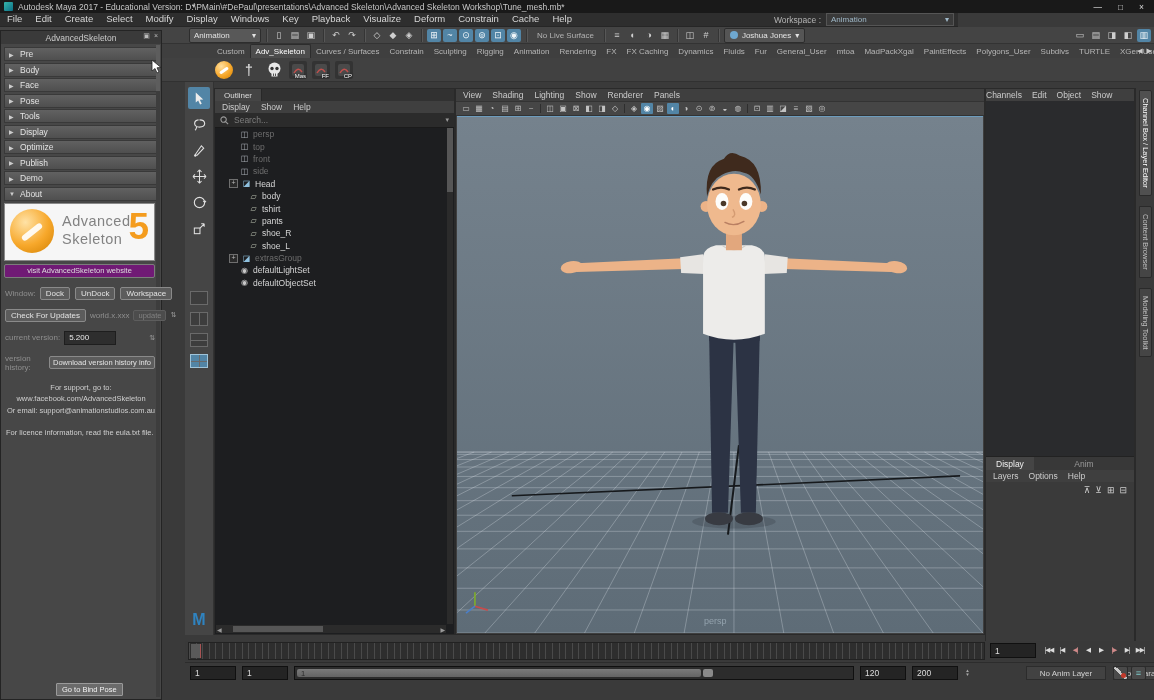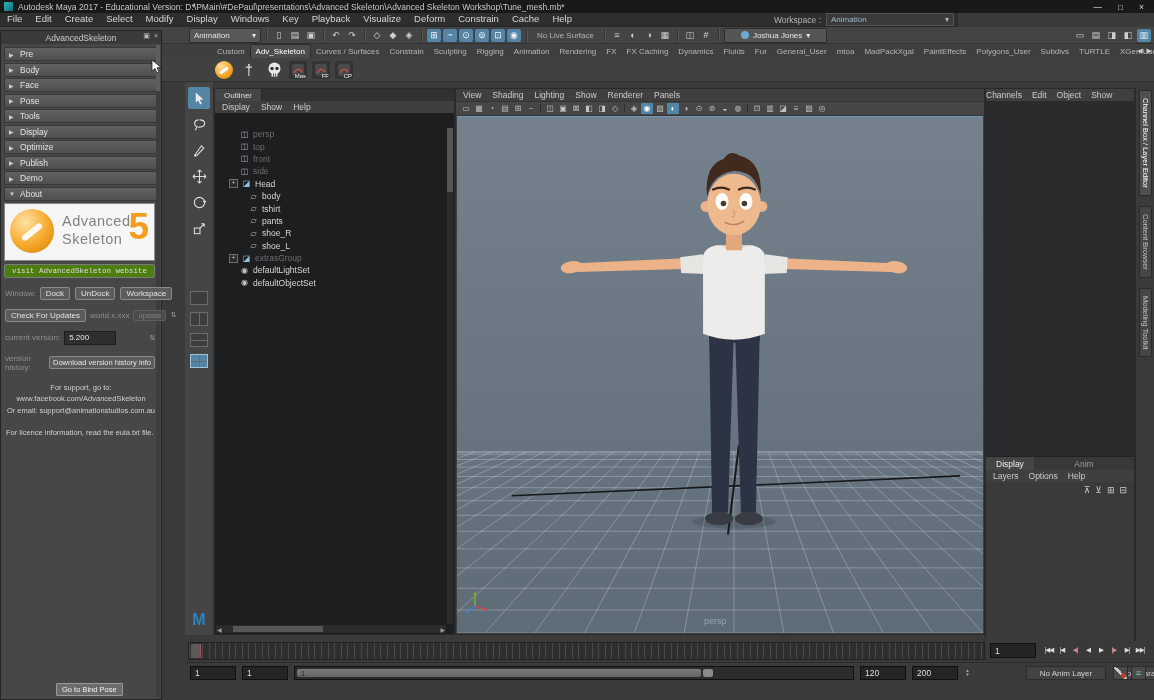--- a/index.html
+++ b/index.html
@@ -24,21 +24,21 @@
   
   #statusline{position:absolute;left:0;top:27px;width:1154px;height:17px;background:#444;border-bottom:1px solid #333;
               display:flex;align-items:center;gap:2px;padding-left:189px;padding-right:3px;box-sizing:border-box;}
   .menuset{width:62px;height:13px;background:#585858;border:1px solid #2d2d2d;border-radius:2px;font-size:8px;
            display:flex;align-items:center;justify-content:space-between;padding:0 4px;color:#e2e2e2;flex:none;}
   .sep{width:1px;height:13px;background:#353535;margin:0 3px;box-shadow:1px 0 0 #575757;flex:none;}
   .sicon{width:14px;height:13px;display:flex;align-items:center;justify-content:center;font-size:9px;color:#cfcfcf;border-radius:2px;flex:none;}
   .sicon.hl{background:#5285a6;color:#f0f6fa;}
   .sl-text{color:#b3b3b3;font-size:8px;margin:0 5px;white-space:nowrap;}
   .user-chip{display:flex;align-items:center;gap:4px;background:#555;border:1px solid #2d2d2d;border-radius:2px;
-             height:13px;padding:0 16px;font-size:8px;color:#e4e4e4;flex:none;}
+             height:13px;padding:0 5px;font-size:8px;color:#e4e4e4;flex:none;}
   .user-dot{width:8px;height:8px;border-radius:50%;background:#6fa8d0;flex:none;}
   #sb-right{margin-left:auto;display:flex;gap:2px;}
 
   
   #shelf-tabs{position:absolute;left:0;top:44px;width:1154px;height:14px;background:#3f3f3f;display:flex;
               align-items:flex-end;padding-left:212px;box-sizing:border-box;font-size:8px;color:#b6b6b6;overflow:hidden;}
   .shelf-ctl{position:absolute;left:192px;top:2px;font-size:7px;color:#bbb;}
   .stab{padding:2px 5px;white-space:nowrap;}
   .stab.active{background:#4d4d4d;color:#fff;border:1px solid #2c2c2c;border-bottom:none;border-radius:2px 2px 0 0;}
   #shelf-arrows{position:absolute;right:2px;top:3px;font-size:7px;color:#ccc;display:flex;gap:4px;}
@@ -165,22 +165,22 @@
   .asec .tri{font-size:6px;color:#ccc;width:6px;}
   #as-scroll{position:absolute;right:1px;top:14px;bottom:2px;width:4px;background:#3d3d3d;}
   #as-scroll .thumb{position:absolute;top:0;left:0;right:0;height:46px;background:#5d5d5d;}
   #as-logo{margin:2px 6px 0 3px;height:56px;background:#f6f6f6;border:1px solid #8a8a8a;position:relative;}
   #logo-circle{position:absolute;left:5px;top:5px;width:44px;height:44px;border-radius:50%;
      background:radial-gradient(circle at 35% 30%,#ffe2a6,#f7a82b 55%,#d07e00);}
   #logo-circle::after{content:"";position:absolute;left:10px;top:20px;width:24px;height:6px;background:rgba(255,255,255,.9);
      border-radius:4px;transform:rotate(-38deg);}
   #logo-text{position:absolute;left:57px;top:8px;font-size:14.5px;color:#828282;line-height:18px;letter-spacing:.5px;}
   #logo-5{position:absolute;right:5px;top:2px;font-size:37px;color:#f49c1e;font-weight:bold;}
-  #as-website{margin:3px 6px 0 3px;height:12px;background:#4d7c0f;border:1px solid #7c7c7c;border-radius:2px;
-     font-size:7.5px;color:#ddd;display:flex;align-items:center;justify-content:center;font-family:Liberation Mono, monospace;}
+  #as-website{margin:3px 6px 0 3px;height:12px;background:#701a75;border:1px solid #7c7c7c;border-radius:2px;
+     font-size:7.5px;color:#ddd;display:flex;align-items:center;justify-content:center;}
   .asrow{margin:9px 6px 0 4px;display:flex;align-items:center;gap:4px;font-size:8px;color:#bbb;position:relative;}
   .asbtn{background:#5c5c5c;border:1px solid #8a8a8a;border-radius:2px;font-size:8px;color:#e3e3e3;padding:1px 5px;white-space:nowrap;}
   .asbtn.small{font-size:7.5px;padding:1px 3px;}
   .dis{color:#8f8f8f;font-size:8px;}
   .chip-dis{background:#4c4c4c;border:1px solid #5d5d5d;color:#818181;font-size:7.5px;padding:0 4px;border-radius:2px;}
   .spin{margin-left:auto;font-size:7px;color:#999;}
   .vfield{background:#2e2e2e;border:1px solid #1e1e1e;color:#e8e8e8;font-size:8px;padding:0 4px;height:12px;
           display:flex;align-items:center;width:42px;box-sizing:content-box;}
   #as-support{margin-top:10px;text-align:center;font-size:7.5px;color:#cfcfcf;line-height:1.55;}
   #as-license{margin:12px 5px 0;font-size:7.5px;color:#cfcfcf;}
@@ -388,20 +388,28 @@
 
   <div id="outliner">
     <div id="outliner-tabstrip">
       <div class="ptab">Outliner</div>
     </div>
     <div id="outliner-menus">
         <span>Display</span>
         <span>Show</span>
         <span>Help</span>
       </div>
+    <div id="outliner-search">
+      <svg viewBox="0 0 10 10">
+          <circle cx="4" cy="4" r="3" fill="none" stroke="#9a9a9a" stroke-width="1.2"></circle>
+          <line x1="6.2" y1="6.2" x2="9" y2="9" stroke="#9a9a9a" stroke-width="1.2"></line>
+        </svg>
+      <span>Search...</span>
+      <span class="caret">▾</span>
+    </div>
     <div id="outliner-list">
         <div class="orow" style="padding-left:14px">
           <span style="width:10px;flex:none;"></span>
           <span class="oicon camera">◫</span>
           <span class="olabel muted">persp</span>
         </div>
         <div class="orow" style="padding-left:14px">
           <span style="width:10px;flex:none;"></span>
           <span class="oicon camera">◫</span>
           <span class="olabel muted">top</span>

